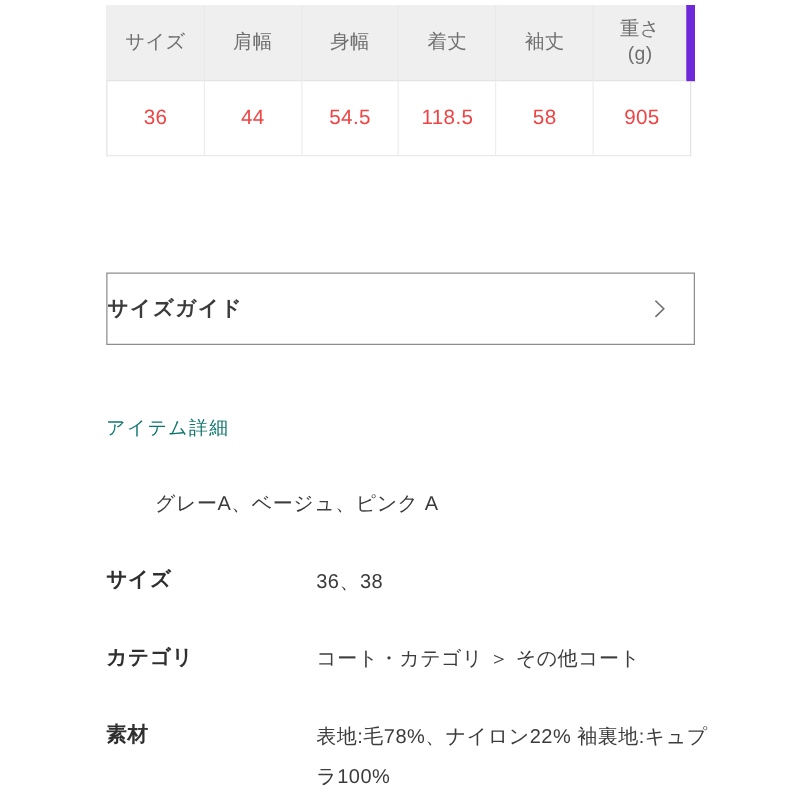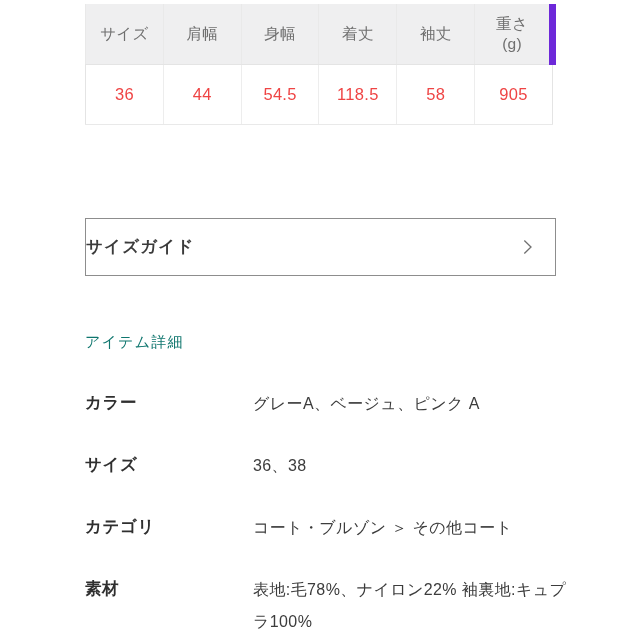--- a/index.html
+++ b/index.html
@@ -209,30 +209,29 @@
       <svg width="14" height="14" viewBox="0 0 14 14" fill="none" xmlns="http://www.w3.org/2000/svg">
         <path d="M3.8 1 L10 7 L3.8 13" stroke="#707070" stroke-width="1.3" stroke-linecap="square" stroke-linejoin="miter" fill="none"></path>
       </svg>
     </span>
   </button>
 
   <div class="detail-heading">アイテム詳細</div>
 
   <div class="detail-list">
     <div class="detail-row">
-      <div class="dt">カラー</div>
       <div class="dd">グレーA、ベージュ、ピンク A</div>
     </div>
     <div class="detail-row">
       <div class="dt">サイズ</div>
       <div class="dd">36、38</div>
     </div>
     <div class="detail-row">
       <div class="dt">カテゴリ</div>
-      <div class="dd">コート・ブルゾン ＞ その他コート</div>
+      <div class="dd">コート・カテゴリ ＞ その他コート</div>
     </div>
     <div class="detail-row">
       <div class="dt">素材</div>
       <div class="dd">表地:毛78%、ナイロン22% 袖裏地:キュプラ100%</div>
     </div>
   </div>
 
 </div>
 
 </body></html>

